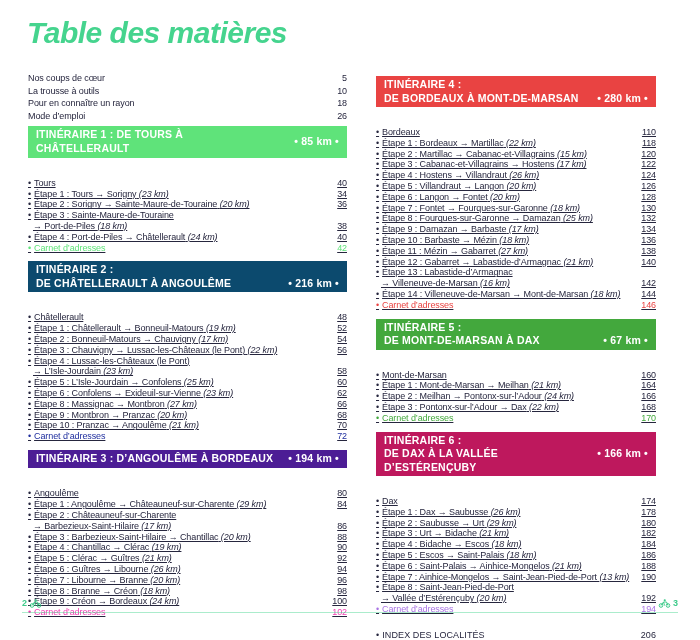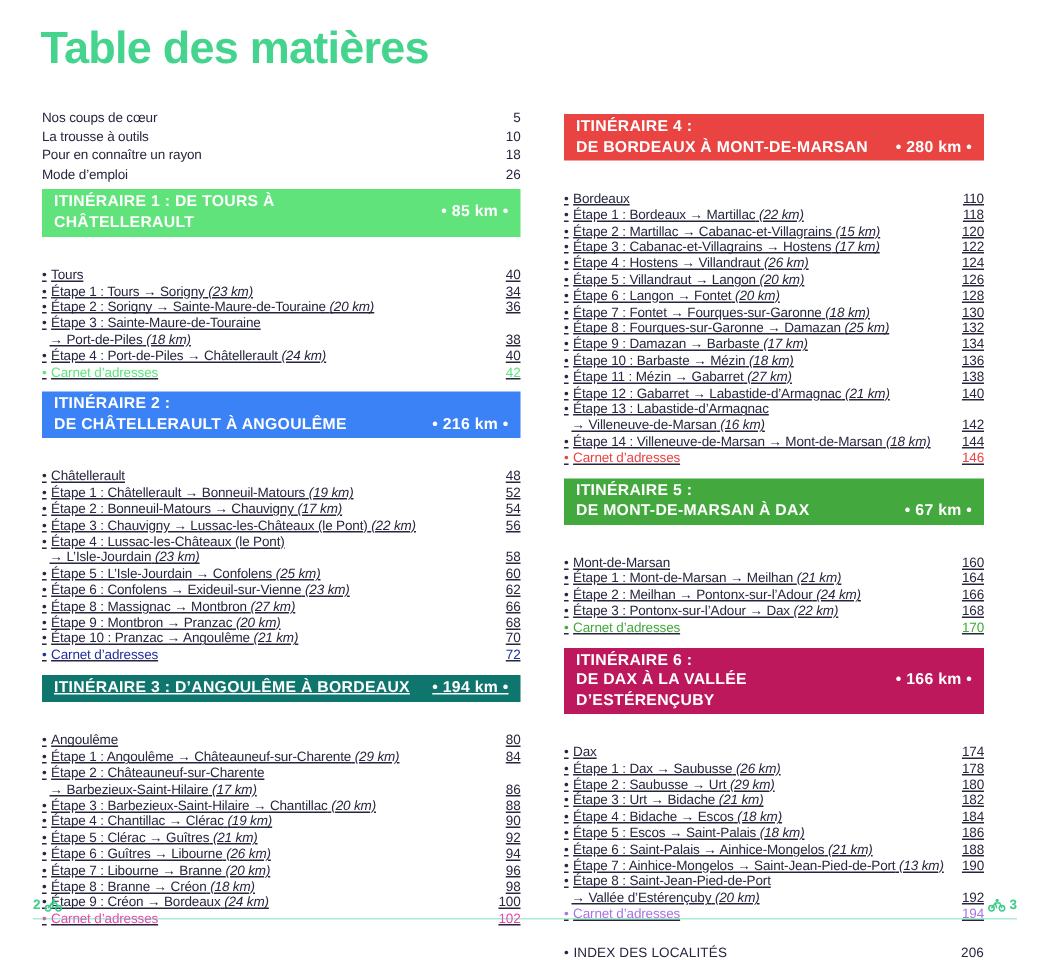--- a/index.html
+++ b/index.html
@@ -8,21 +8,21 @@
     background:#ffffff;
     font-family:"Liberation Sans", sans-serif;
     color:#26263e;
     position:relative;
     overflow:hidden;
   }
   .sheet { position:absolute; inset:0; background:#fff; }
 
   .page-title {
     position:absolute; left:27px; top:16px;
-    font-size:30px; font-weight:bold; letter-spacing:-0.5px;
+    font-size:30px; font-weight:bold; letter-spacing:-0.5px;font-style:italic;
   }
 
   .col { position:absolute; font-size:9px; letter-spacing:-0.1px; }
   .col-left  { left:28px;  width:319px; top:72px; }
   .col-right { left:376px; width:280px; top:76px; }
 
   .intro-row { display:flex; justify-content:space-between; line-height:12.7px; }
 
   .section { margin-top:8px; }
   #sections-left .section:first-child { margin-top:3px; }
@@ -119,21 +119,21 @@
             </div>
             <div class="row" style="color: rgb(95, 227, 122);">
               <div class="lines">
                 <div class="l1"><span class="bullet">•</span><span class="t">Carnet d’adresses</span></div>
               </div>
               <span class="pg">42</span>
             </div>
           </div>
         </section>
         <section class="section">
-          <div class="sec-header" style="background: #3b82f6;">
+          <div class="sec-header" style="background: #0c4a6e;">
             <div class="hdr-l1">ITINÉRAIRE 2 :</div>
             <div class="hdr-l2">
               <span class="hdr-name">DE CHÂTELLERAULT À ANGOULÊME</span>
               <span class="hdr-km">• 216 km •</span>
             </div>
           </div>
           <div class="sec-list">
             <div class="row">
               <div class="lines">
                 <div class="l1"><span class="bullet">•</span><span class="t">Châtellerault</span></div>
@@ -197,21 +197,21 @@
             </div>
             <div class="row" style="color: rgb(31, 46, 158);">
               <div class="lines">
                 <div class="l1"><span class="bullet">•</span><span class="t">Carnet d’adresses</span></div>
               </div>
               <span class="pg">72</span>
             </div>
           </div>
         </section>
         <section class="section">
-          <div class="sec-header single" style="background: #0f766e; text-decoration: underline;">
+          <div class="sec-header single" style="background: #4c1d95;">
             <span class="hdr-name">ITINÉRAIRE 3 : D’ANGOULÊME À BORDEAUX</span>
             <span class="hdr-km">• 194 km •</span>
           </div>
           <div class="sec-list">
             <div class="row">
               <div class="lines">
                 <div class="l1"><span class="bullet">•</span><span class="t">Angoulême</span></div>
               </div>
               <span class="pg">80</span>
             </div>

